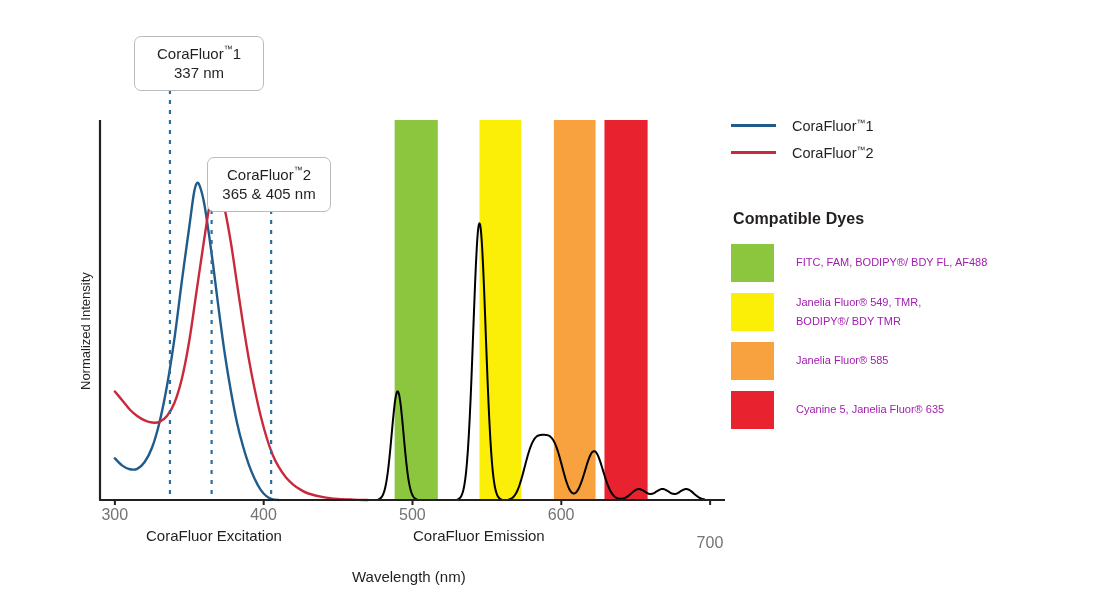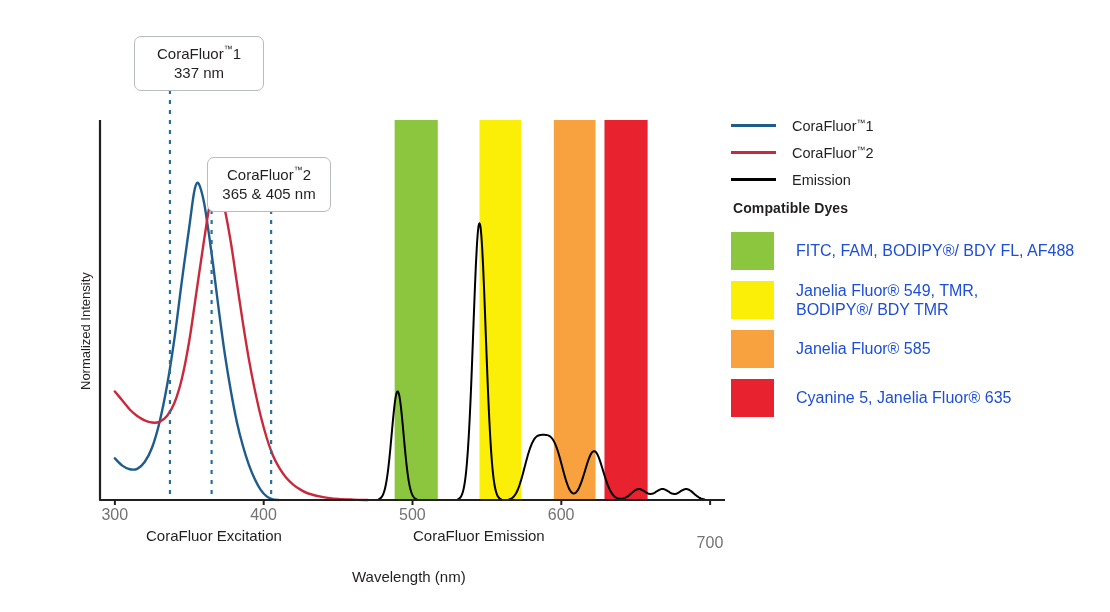--- a/index.html
+++ b/index.html
@@ -101,41 +101,41 @@
   }
 
   
   #dyes {
     position: absolute;
     left: 731px;
     top: 200px;
     width: 375px;
   }
   #dyes-title {
-    font-size: 14px;
+    font-size: 16px;
     font-weight: bold;
     color: #231f20;
-    margin: 0 0 16px 2px;
+    margin: 10px 0 16px 2px;
     letter-spacing: .1px;
   }
   .dye-row {
     display: flex;
     align-items: flex-start;
     margin-bottom: 11px;
   }
   .dye-swatch {
     width: 43px;
     height: 38px;
     flex: 0 0 43px;
     margin-right: 22px;
   }
   .dye-label {
-    font-size: 16px;
+    font-size: 11px;
     line-height: 19px;
-    color: #1d4ed8;
+    color: #a21caf;
     padding-top: 9px;
   }
   .dye-label.two-line { padding-top: 0px; }
 </style>
 </head>
 <body>
 
 <div id="figure">
 
   <svg class="plot-svg" id="plot" viewBox="0 0 1110 612">
@@ -183,24 +183,20 @@
 
   <div id="legend">
     <div class="legend-row">
       <span class="legend-swatch-line" id="lg-sw-0" style="border-top-color: rgb(31, 92, 139);"></span>
       <span class="legend-text"><span>CoraFluor</span><sup class="tm">™</sup><span>1</span></span>
     </div>
     <div class="legend-row">
       <span class="legend-swatch-line" id="lg-sw-1" style="border-top-color: rgb(200, 41, 60);"></span>
       <span class="legend-text"><span>CoraFluor</span><sup class="tm">™</sup><span>2</span></span>
     </div>
-    <div class="legend-row">
-      <span class="legend-swatch-line" id="lg-sw-2" style="border-top-color: rgb(0, 0, 0);"></span>
-      <span class="legend-text">Emission</span>
-    </div>
   </div>
 
   <div id="dyes">
     <div id="dyes-title">Compatible Dyes</div>
 
     <div class="dye-row">
       <span class="dye-swatch" id="dye-sw-0" style="background: rgb(140, 198, 62);"></span>
       <span class="dye-label">
         <span>FITC, FAM, BODIPY®/ BDY FL, AF488</span>
       </span>

